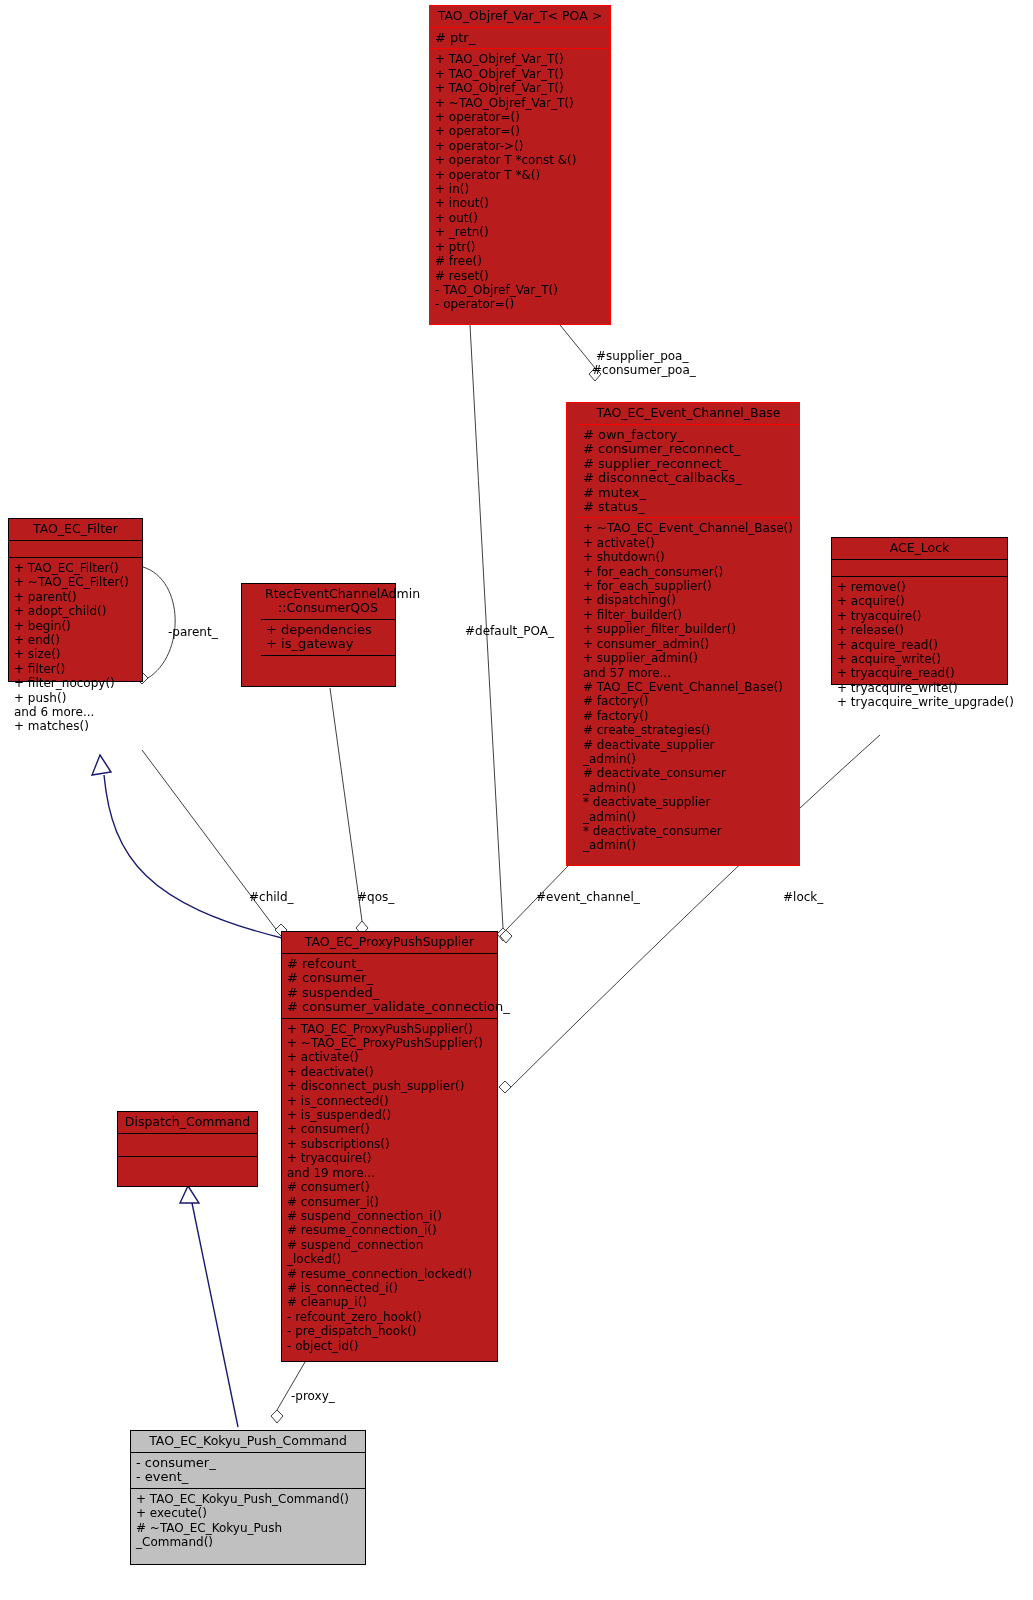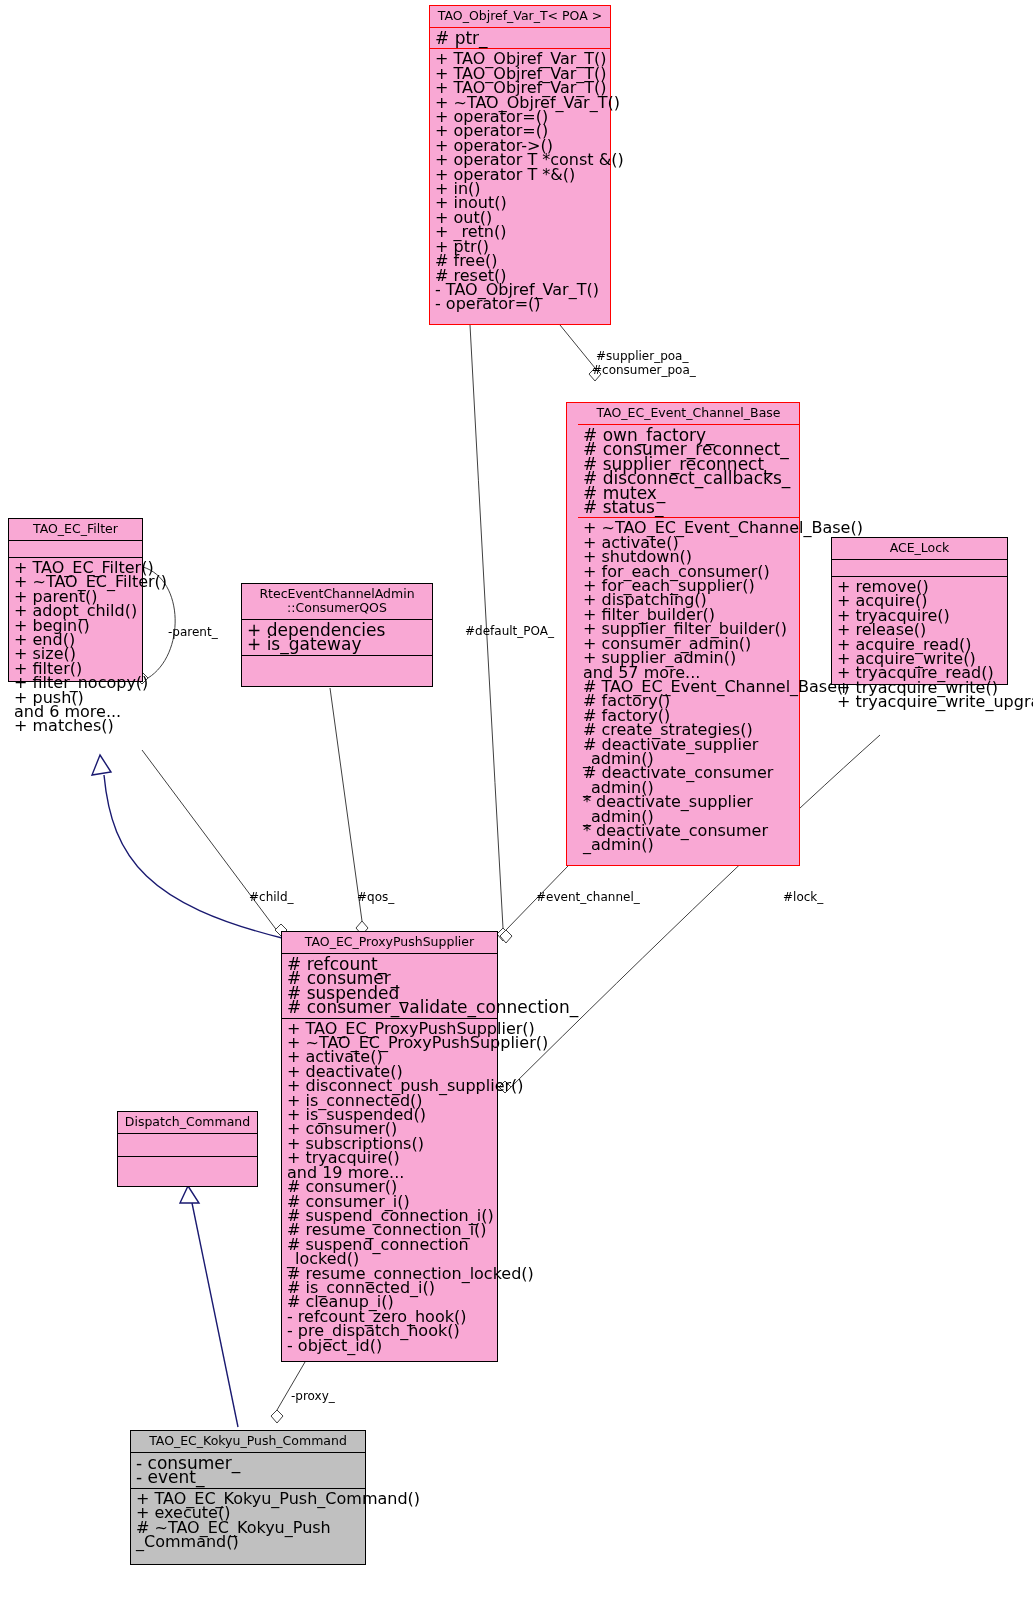--- a/index.html
+++ b/index.html
@@ -3,29 +3,29 @@
 <meta charset="utf-8">
 <style>
   html,body{margin:0;padding:0;background:#ffffff;}
   body{
     width:1033px;height:1600px;position:relative;overflow:hidden;
     font-family:"DejaVu Sans","Liberation Sans",sans-serif;
   }
   #canvas{position:absolute;left:0;top:0;width:1033px;height:1600px;}
   svg.edges{position:absolute;left:0;top:0;width:1033px;height:1600px;pointer-events:none;}
 
-  .umlbox{position:absolute;box-sizing:border-box;background:#f9a8d4;
+  .umlbox{position:absolute;box-sizing:border-box;background:#b91c1c;
           border:1px solid #000000;}
   .umlbox.red{border:1px solid #ff0000;}
   .umlbox.filled{background:#c0c0c0;}
 
   .sect{box-sizing:border-box;}
   .sect.title{text-align:center;padding:3px 4px 4px 4px;font-size:12.5px;line-height:14px;}
-  .sect.attrs{padding:3px 4px 3px 5px;font-size:17px;line-height:14.4px;}
-  .sect.ops{padding:3px 4px 3px 5px;font-size:16px;line-height:14.4px;}
+  .sect.attrs{padding:3px 4px 3px 5px;font-size:13px;line-height:14.4px;}
+  .sect.ops{padding:3px 4px 3px 5px;font-size:12px;line-height:14.4px;}
 
   .divider{height:1px;background:#000000;}
   .divider.red{background:#ff0000;}
 
   .row{white-space:pre;}
 
   .edgelabel{position:absolute;font-size:12px;color:#000;white-space:pre;line-height:13px;}
 </style>
 </head>
 <body>
@@ -195,21 +195,21 @@
         <div class="row">+ end()</div>
         <div class="row">+ size()</div>
         <div class="row">+ filter()</div>
         <div class="row">+ filter_nocopy()</div>
         <div class="row">+ push()</div>
         <div class="row">and 6 more...</div>
         <div class="row">+ matches()</div>
       </div>
   </div>
 
-  <div class="umlbox" style="left:241px;top:583px;width:192px;height:104px;">
+  <div class="umlbox" style="left:241px;top:583px;width:155px;height:104px;padding-left:19px;">
     <div class="sect title">
       <div class="row">RtecEventChannelAdmin</div>
       <div class="row">::ConsumerQOS</div>
     </div>
     <div class="divider"></div>
     <div class="sect attrs">
         <div class="row">+ dependencies</div>
         <div class="row">+ is_gateway</div>
       </div>
     <div class="divider"></div>

